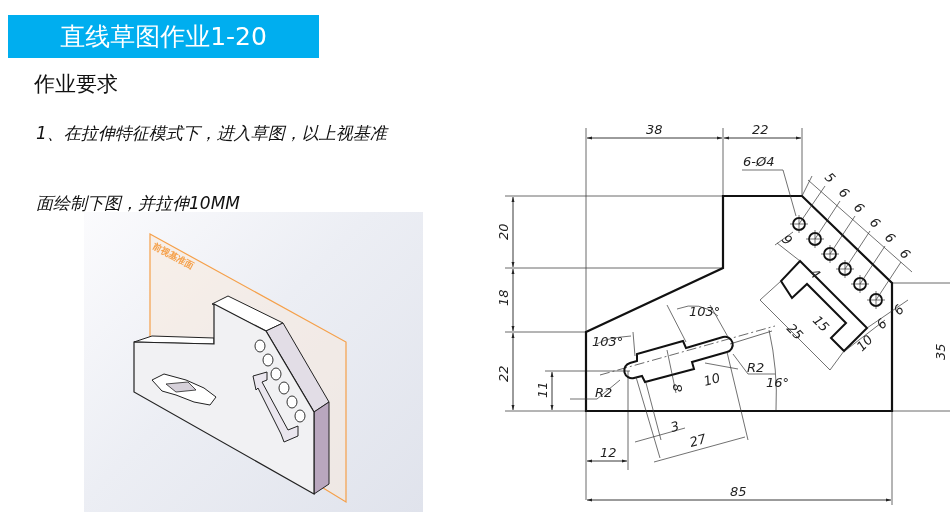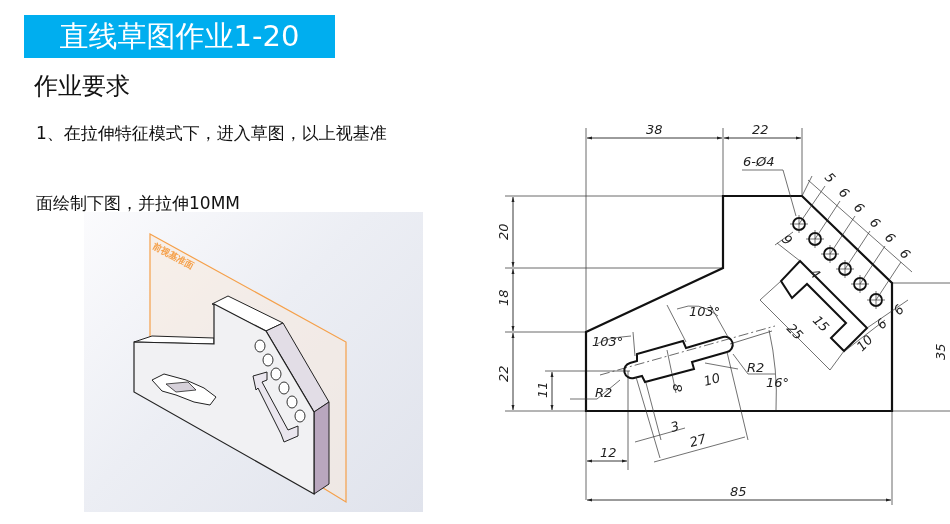--- a/index.html
+++ b/index.html
@@ -1,22 +1,22 @@
 <!DOCTYPE html>
 <html><head>
 <meta charset="utf-8">
 <style>
   html, body { margin: 0; padding: 0; background: #ffffff; }
   body { width: 950px; height: 524px; position: relative; overflow: hidden;
          font-family: "DejaVu Sans", "Liberation Sans", sans-serif; }
-  .title-bar { position: absolute; left: 24px; top: 15px; width: 311px; height: 43px;
-               background: #00AEEF; color: #ffffff; font-size: 29px; line-height: 43px;
+  .title-bar { position: absolute; left: 8px; top: 15px; width: 311px; height: 43px;
+               background: #00AEEF; color: #ffffff; font-size: 25px; line-height: 43px;
                text-align: center; letter-spacing: 0px; }
-  .heading { position: absolute; left: 34px; top: 70px; font-size: 24px; color: #111; }
-  .req-line { position: absolute; left: 36px; font-size: 17px; color: #111; }
+  .heading { position: absolute; left: 34px; top: 70px; font-size: 21px; color: #111; }
+  .req-line { position: absolute; left: 36px; font-size: 17px; color: #111; font-style: italic; }
   .req-line.l1 { top: 122px; }
   .req-line.l2 { top: 192px; }
   .model-box { position: absolute; left: 84px; top: 212px; width: 339px; height: 300px;
                background: linear-gradient(135deg, #fbfbfd 0%, #eceef4 45%, #e0e3ec 100%); }
   .model-box svg { position: absolute; left: 0; top: 0; }
   .drawing { position: absolute; left: 490px; top: 110px; }
   .dim { font-family: "DejaVu Sans", sans-serif; font-style: italic; font-size: 13px; fill: #222; }
 </style>
 </head>
 <body>

